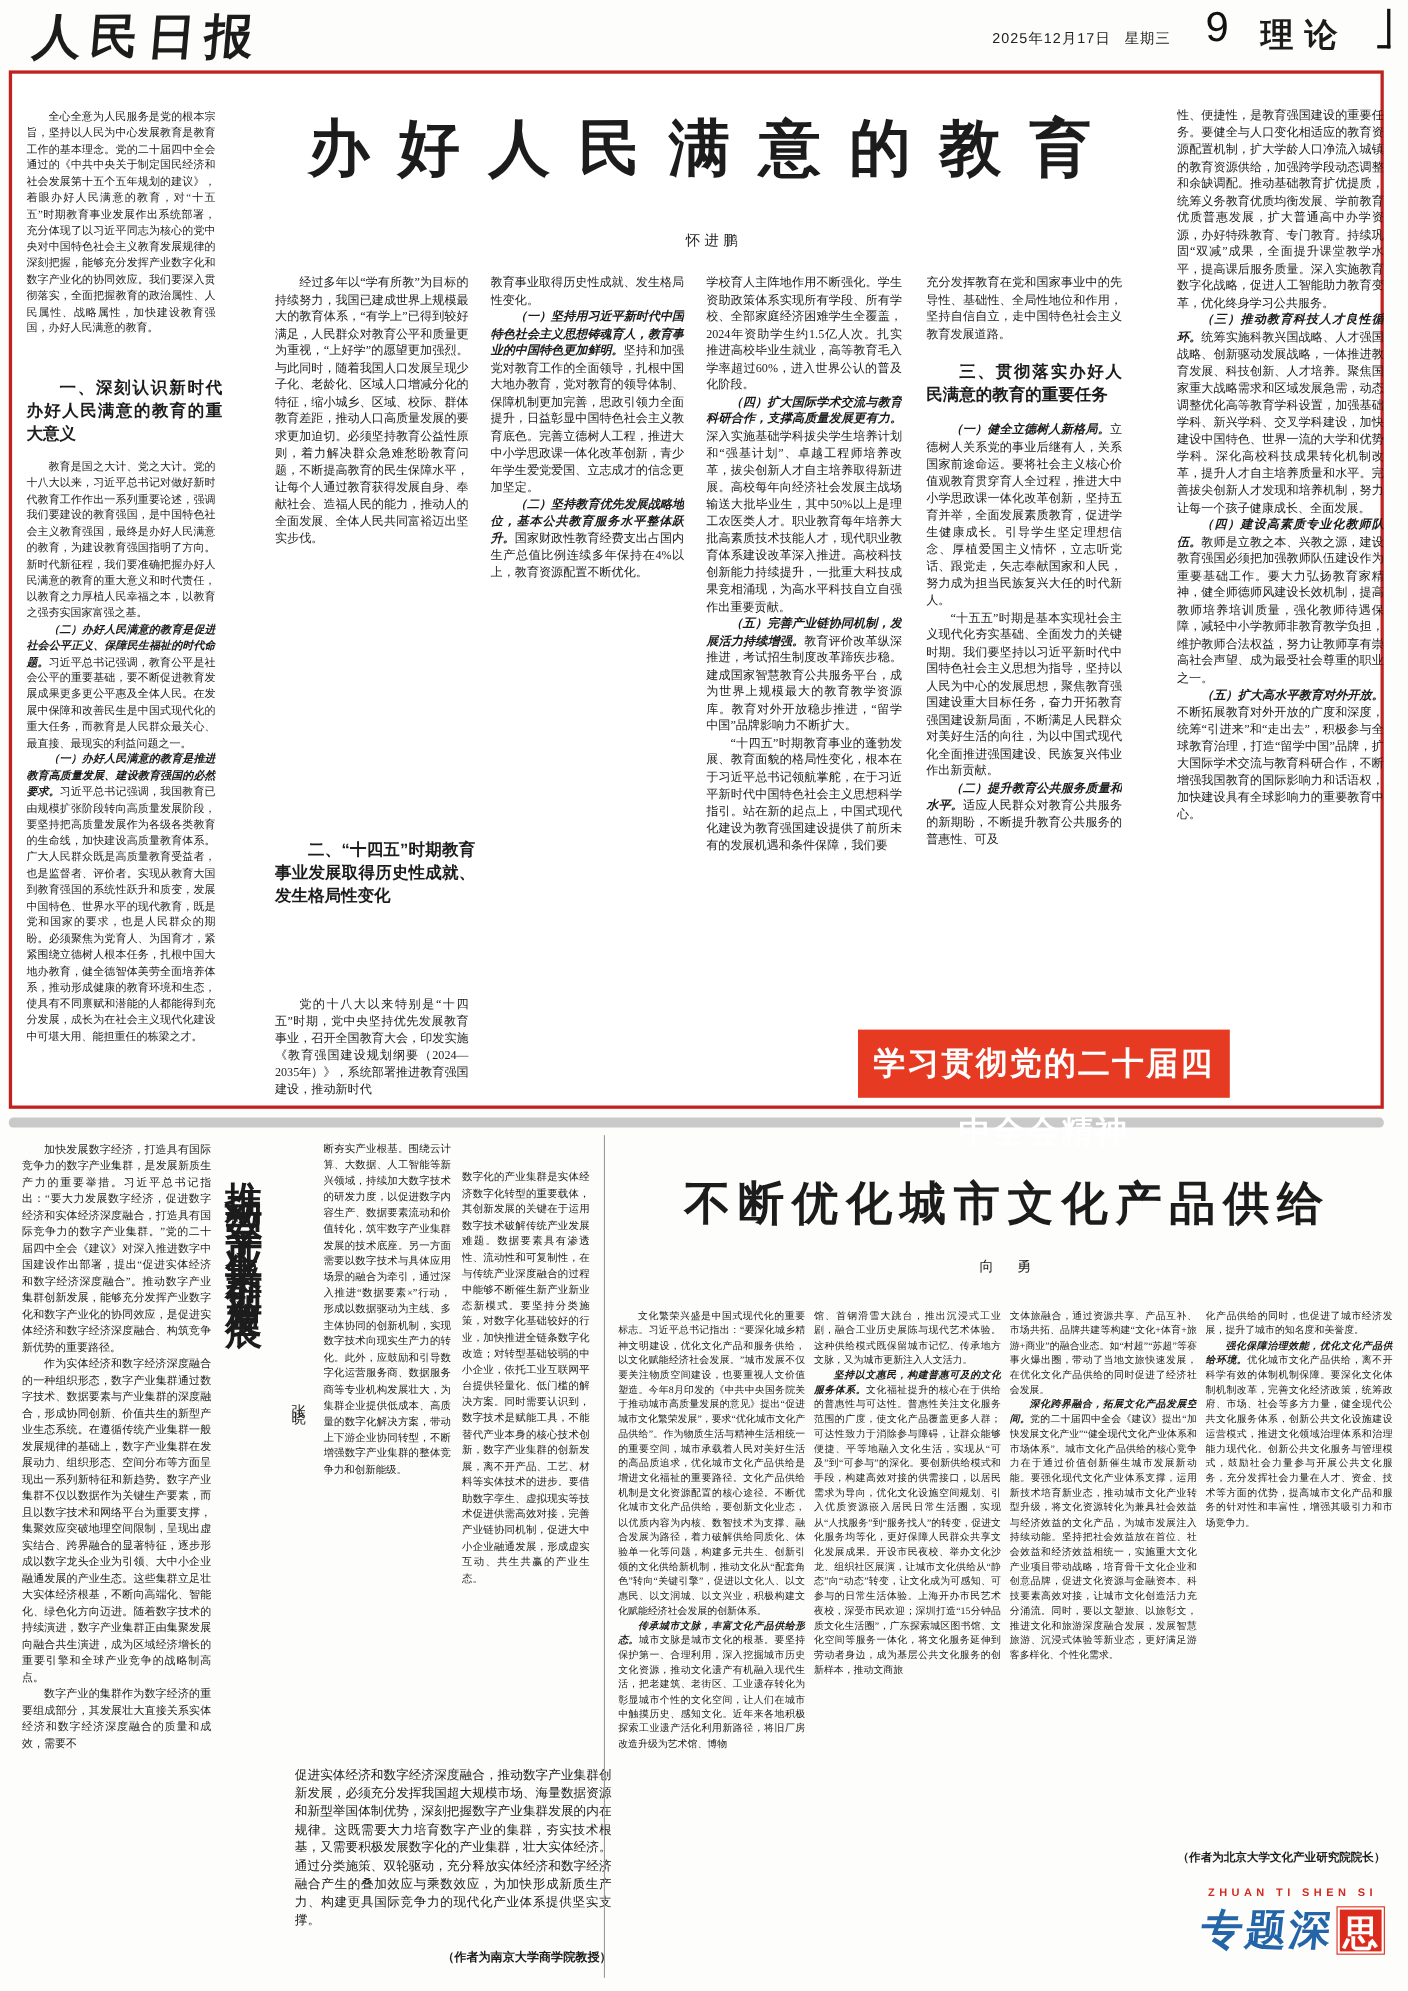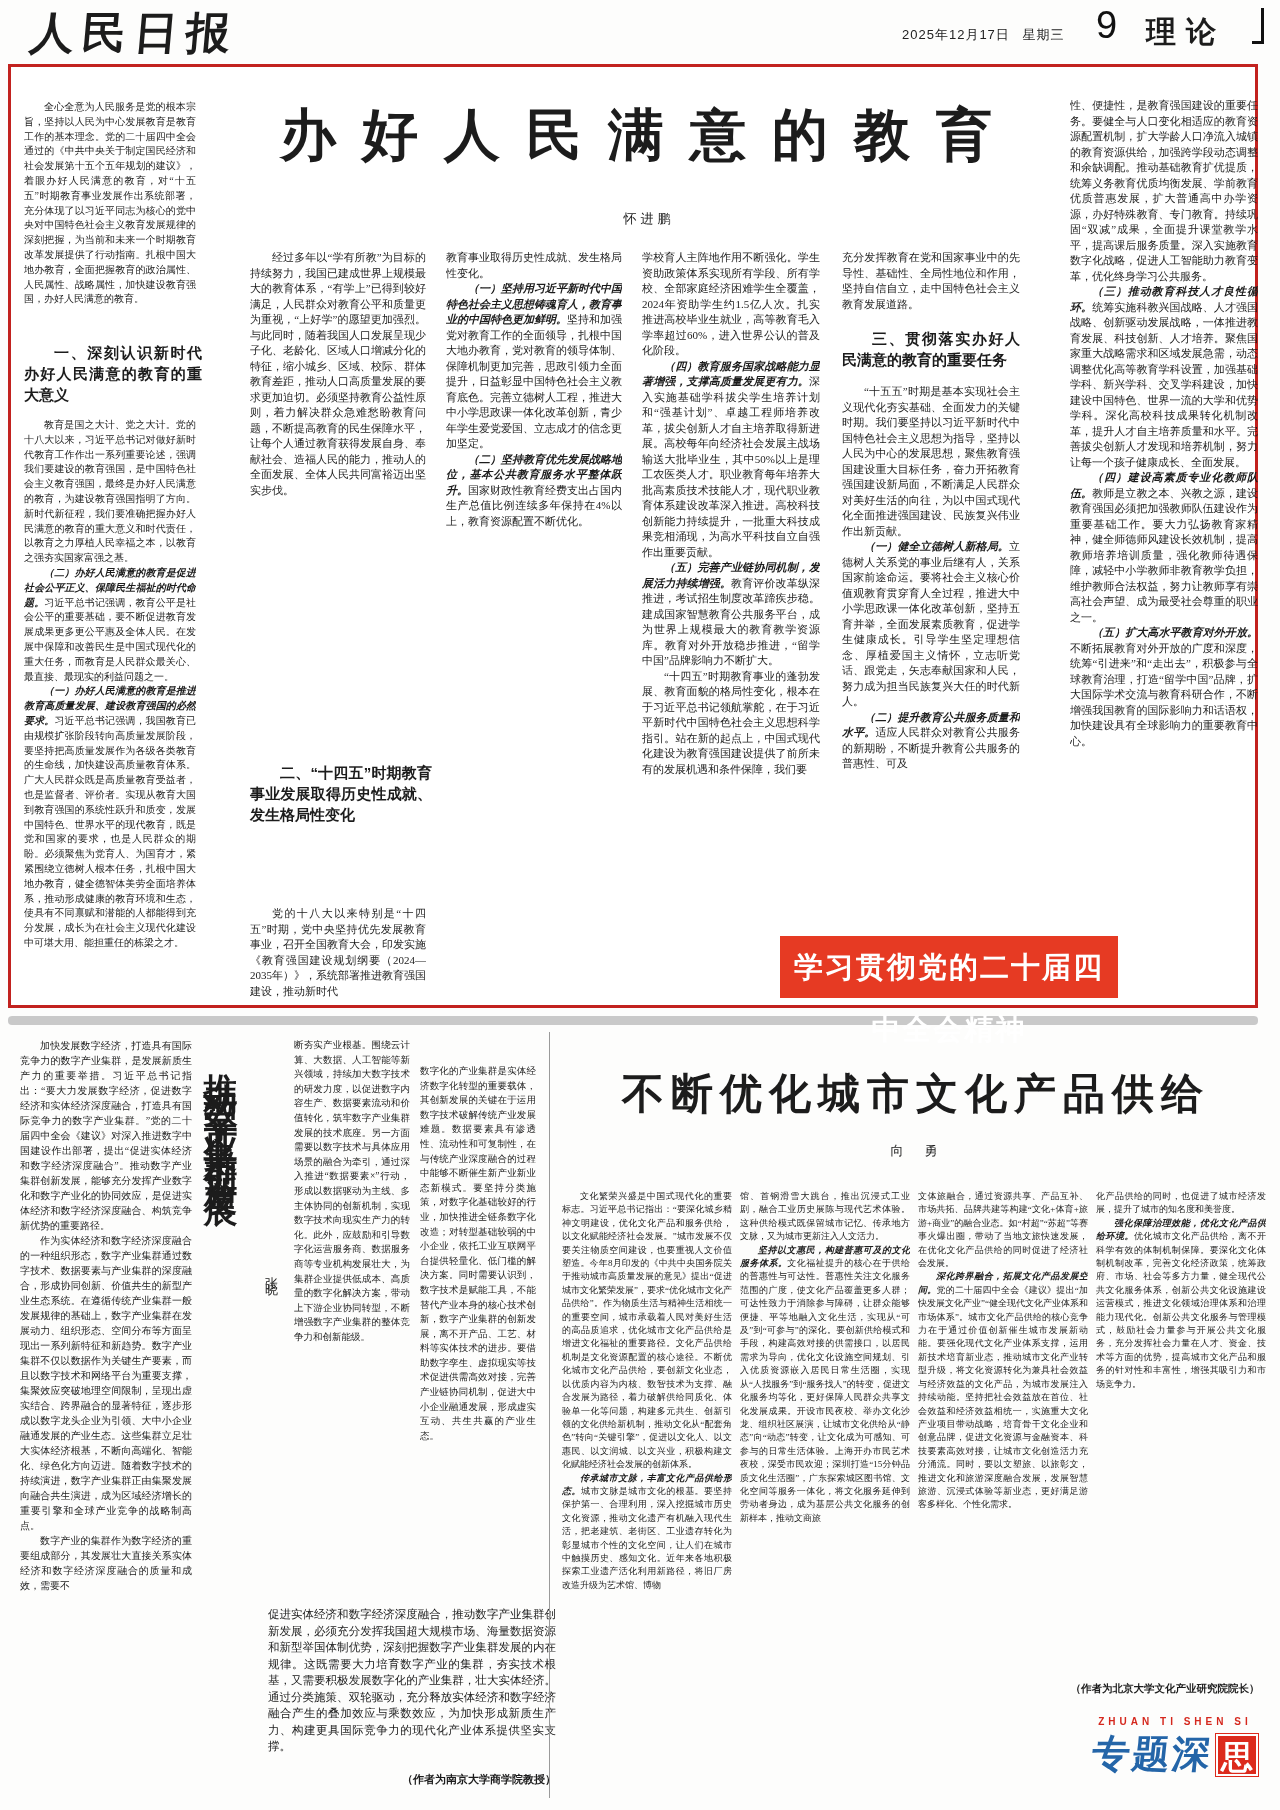--- a/index.html
+++ b/index.html
@@ -60,21 +60,21 @@
   <span>2025年12月17日</span>
   <span style="margin-left:8px;">星期三</span>
 </div>
 <div class="abs pagenum" style="left:1096px;top:4px;">9</div>
 <div class="abs sectionname" style="left:1146px;top:12px;">理论</div>
 <div class="abs cornermark" style="left:1252px;top:8px;"></div>
 
 <div class="abs mainbox" style="left:8px;top:64px;width:1250px;height:944px;"></div>
 
 <div class="abs textcol fA" style="left:24px;top:100px;width:172px;height:236px;">
-    <p>全心全意为人民服务是党的根本宗旨，坚持以人民为中心发展教育是教育工作的基本理念。党的二十届四中全会通过的《中共中央关于制定国民经济和社会发展第十五个五年规划的建议》，着眼办好人民满意的教育，对“十五五”时期教育事业发展作出系统部署，充分体现了以习近平同志为核心的党中央对中国特色社会主义教育发展规律的深刻把握，为当前和未来一个时期教育改革发展提供了行动指南。扎根中国大地办教育，全面把握教育的政治属性、人民属性、战略属性，加快建设教育强国，办好人民满意的教育。</p>
+    <p>全心全意为人民服务是党的根本宗旨，坚持以人民为中心发展教育是教育工作的基本理念。党的二十届四中全会通过的《中共中央关于制定国民经济和社会发展第十五个五年规划的建议》，着眼办好人民满意的教育，对“十五五”时期教育事业发展作出系统部署，充分体现了以习近平同志为核心的党中央对中国特色社会主义教育发展规律的深刻把握，能够充分发挥产业数字化和数字产业化的协同效应。我们要深入贯彻落实，全面把握教育的政治属性、人民属性、战略属性，加快建设教育强国，办好人民满意的教育。</p>
   </div>
 <div class="abs sechead" style="left:24px;top:342px;width:178px;">一、深刻认识新时代办好人民满意的教育的重大意义</div>
 <div class="abs textcol fA" style="left:24px;top:418px;width:172px;height:584px;">
     <p>教育是国之大计、党之大计。党的十八大以来，习近平总书记对做好新时代教育工作作出一系列重要论述，强调我们要建设的教育强国，是中国特色社会主义教育强国，最终是办好人民满意的教育，为建设教育强国指明了方向。新时代新征程，我们要准确把握办好人民满意的教育的重大意义和时代责任，以教育之力厚植人民幸福之本，以教育之强夯实国家富强之基。</p>
     <p><span class="lead">（二）办好人民满意的教育是促进社会公平正义、保障民生福祉的时代命题。</span>习近平总书记强调，教育公平是社会公平的重要基础，要不断促进教育发展成果更多更公平惠及全体人民。在发展中保障和改善民生是中国式现代化的重大任务，而教育是人民群众最关心、最直接、最现实的利益问题之一。</p>
     <p><span class="lead">（一）办好人民满意的教育是推进教育高质量发展、建设教育强国的必然要求。</span>习近平总书记强调，我国教育已由规模扩张阶段转向高质量发展阶段，要坚持把高质量发展作为各级各类教育的生命线，加快建设高质量教育体系。广大人民群众既是高质量教育受益者，也是监督者、评价者。实现从教育大国到教育强国的系统性跃升和质变，发展中国特色、世界水平的现代教育，既是党和国家的要求，也是人民群众的期盼。必须聚焦为党育人、为国育才，紧紧围绕立德树人根本任务，扎根中国大地办教育，健全德智体美劳全面培养体系，推动形成健康的教育环境和生态，使具有不同禀赋和潜能的人都能得到充分发展，成长为在社会主义现代化建设中可堪大用、能担重任的栋梁之才。</p>
   </div>
 
 <div class="abs headline1" style="left:252px;top:98px;width:794px;">办好人民满意的教育</div>
 <div class="abs byline" style="left:252px;top:210px;width:794px;">怀进鹏</div>
@@ -88,33 +88,33 @@
   </div>
 
 <div class="abs textcol fB" style="left:446px;top:250px;width:176px;height:752px;">
     <p class="cont">教育事业取得历史性成就、发生格局性变化。</p>
     <p><span class="lead">（一）坚持用习近平新时代中国特色社会主义思想铸魂育人，教育事业的中国特色更加鲜明。</span>坚持和加强党对教育工作的全面领导，扎根中国大地办教育，党对教育的领导体制、保障机制更加完善，思政引领力全面提升，日益彰显中国特色社会主义教育底色。完善立德树人工程，推进大中小学思政课一体化改革创新，青少年学生爱党爱国、立志成才的信念更加坚定。</p>
     <p><span class="lead">（二）坚持教育优先发展战略地位，基本公共教育服务水平整体跃升。</span>国家财政性教育经费支出占国内生产总值比例连续多年保持在4%以上，教育资源配置不断优化。</p>
   </div>
 
 <div class="abs textcol fB" style="left:642px;top:250px;width:178px;height:752px;">
     <p class="cont">学校育人主阵地作用不断强化。学生资助政策体系实现所有学段、所有学校、全部家庭经济困难学生全覆盖，2024年资助学生约1.5亿人次。扎实推进高校毕业生就业，高等教育毛入学率超过60%，进入世界公认的普及化阶段。</p>
-    <p><span class="lead">（四）教育服务国家战略能力显著增强，支撑高质量发展更有力。</span>深入实施基础学科拔尖学生培养计划和“强基计划”、卓越工程师培养改革，拔尖创新人才自主培养取得新进展。高校每年向经济社会发展主战场输送大批毕业生，其中50%以上是理工农医类人才。职业教育每年培养大批高素质技术技能人才，现代职业教育体系建设改革深入推进。高校科技创新能力持续提升，一批重大科技成果竞相涌现，为高水平科技自立自强作出重要贡献。</p>
+    <p><span class="lead">（四）扩大国际学术交流与教育科研合作，支撑高质量发展更有力。</span>深入实施基础学科拔尖学生培养计划和“强基计划”、卓越工程师培养改革，拔尖创新人才自主培养取得新进展。高校每年向经济社会发展主战场输送大批毕业生，其中50%以上是理工农医类人才。职业教育每年培养大批高素质技术技能人才，现代职业教育体系建设改革深入推进。高校科技创新能力持续提升，一批重大科技成果竞相涌现，为高水平科技自立自强作出重要贡献。</p>
     <p><span class="lead">（五）完善产业链协同机制，发展活力持续增强。</span>教育评价改革纵深推进，考试招生制度改革蹄疾步稳。建成国家智慧教育公共服务平台，成为世界上规模最大的教育教学资源库。教育对外开放稳步推进，“留学中国”品牌影响力不断扩大。</p>
     <p>“十四五”时期教育事业的蓬勃发展、教育面貌的格局性变化，根本在于习近平总书记领航掌舵，在于习近平新时代中国特色社会主义思想科学指引。站在新的起点上，中国式现代化建设为教育强国建设提供了前所未有的发展机遇和条件保障，我们要</p>
   </div>
 
 <div class="abs textcol fB" style="left:842px;top:250px;width:178px;height:752px;">
   <div>
       <p class="cont">充分发挥教育在党和国家事业中的先导性、基础性、全局性地位和作用，坚持自信自立，走中国特色社会主义教育发展道路。</p>
     </div>
   <div class="inhead">三、贯彻落实办好人民满意的教育的重要任务</div>
   <div>
+      <p><span class="lead">（一）健全立德树人新格局。</span>立德树人关系党的事业后继有人，关系国家前途命运。要将社会主义核心价值观教育贯穿育人全过程，推进大中小学思政课一体化改革创新，坚持五育并举，全面发展素质教育，促进学生健康成长。引导学生坚定理想信念、厚植爱国主义情怀，立志听党话、跟党走，矢志奉献国家和人民，努力成为担当民族复兴大任的时代新人。</p>
       <p>“十五五”时期是基本实现社会主义现代化夯实基础、全面发力的关键时期。我们要坚持以习近平新时代中国特色社会主义思想为指导，坚持以人民为中心的发展思想，聚焦教育强国建设重大目标任务，奋力开拓教育强国建设新局面，不断满足人民群众对美好生活的向往，为以中国式现代化全面推进强国建设、民族复兴伟业作出新贡献。</p>
-      <p><span class="lead">（一）健全立德树人新格局。</span>立德树人关系党的事业后继有人，关系国家前途命运。要将社会主义核心价值观教育贯穿育人全过程，推进大中小学思政课一体化改革创新，坚持五育并举，全面发展素质教育，促进学生健康成长。引导学生坚定理想信念、厚植爱国主义情怀，立志听党话、跟党走，矢志奉献国家和人民，努力成为担当民族复兴大任的时代新人。</p>
       <p><span class="lead">（二）提升教育公共服务质量和水平。</span>适应人民群众对教育公共服务的新期盼，不断提升教育公共服务的普惠性、可及</p>
     </div>
 </div>
 
 <div class="abs textcol fB" style="left:1070px;top:98px;width:188px;height:904px;">
     <p class="cont">性、便捷性，是教育强国建设的重要任务。要健全与人口变化相适应的教育资源配置机制，扩大学龄人口净流入城镇的教育资源供给，加强跨学段动态调整和余缺调配。推动基础教育扩优提质，统筹义务教育优质均衡发展、学前教育优质普惠发展，扩大普通高中办学资源，办好特殊教育、专门教育。持续巩固“双减”成果，全面提升课堂教学水平，提高课后服务质量。深入实施教育数字化战略，促进人工智能助力教育变革，优化终身学习公共服务。</p>
     <p><span class="lead">（三）推动教育科技人才良性循环。</span>统筹实施科教兴国战略、人才强国战略、创新驱动发展战略，一体推进教育发展、科技创新、人才培养。聚焦国家重大战略需求和区域发展急需，动态调整优化高等教育学科设置，加强基础学科、新兴学科、交叉学科建设，加快建设中国特色、世界一流的大学和优势学科。深化高校科技成果转化机制改革，提升人才自主培养质量和水平。完善拔尖创新人才发现和培养机制，努力让每一个孩子健康成长、全面发展。</p>
     <p><span class="lead">（四）建设高素质专业化教师队伍。</span>教师是立教之本、兴教之源，建设教育强国必须把加强教师队伍建设作为重要基础工作。要大力弘扬教育家精神，健全师德师风建设长效机制，提高教师培养培训质量，强化教师待遇保障，减轻中小学教师非教育教学负担，维护教师合法权益，努力让教师享有崇高社会声望、成为最受社会尊重的职业之一。</p>
     <p><span class="lead">（五）扩大高水平教育对外开放。</span>不断拓展教育对外开放的广度和深度，统筹“引进来”和“走出去”，积极参与全球教育治理，打造“留学中国”品牌，扩大国际学术交流与教育科研合作，不断增强我国教育的国际影响力和话语权，加快建设具有全球影响力的重要教育中心。</p>
   </div>

